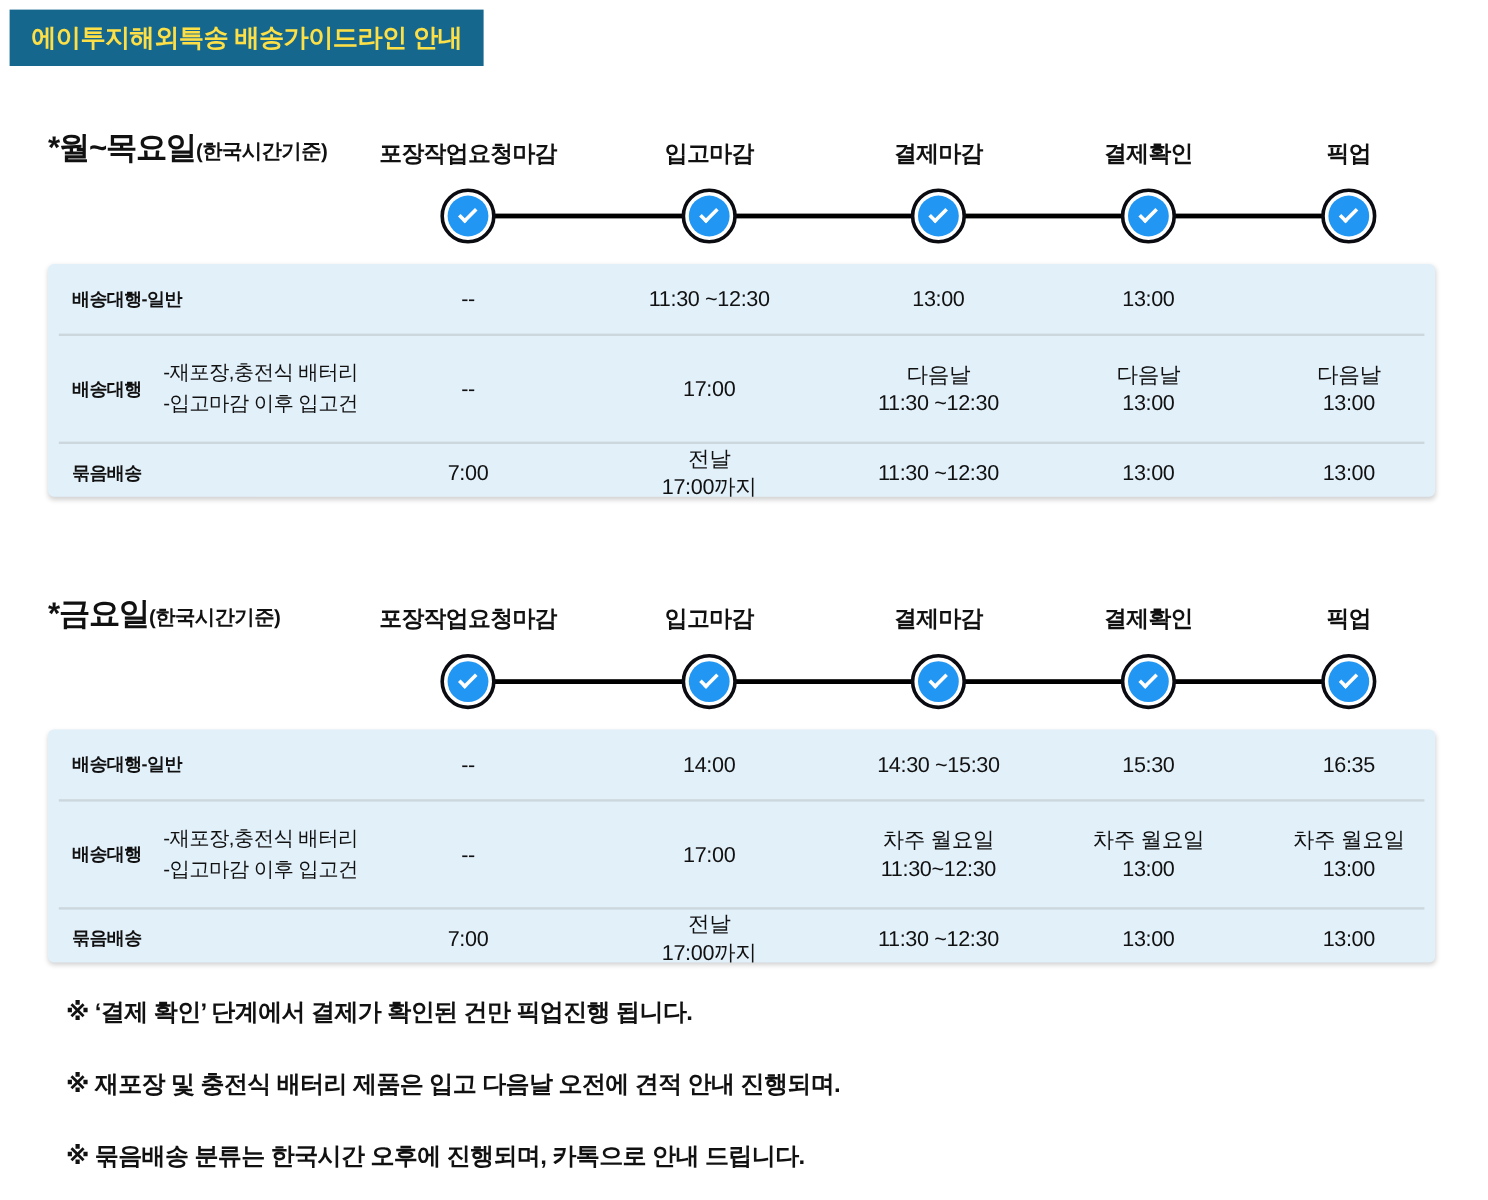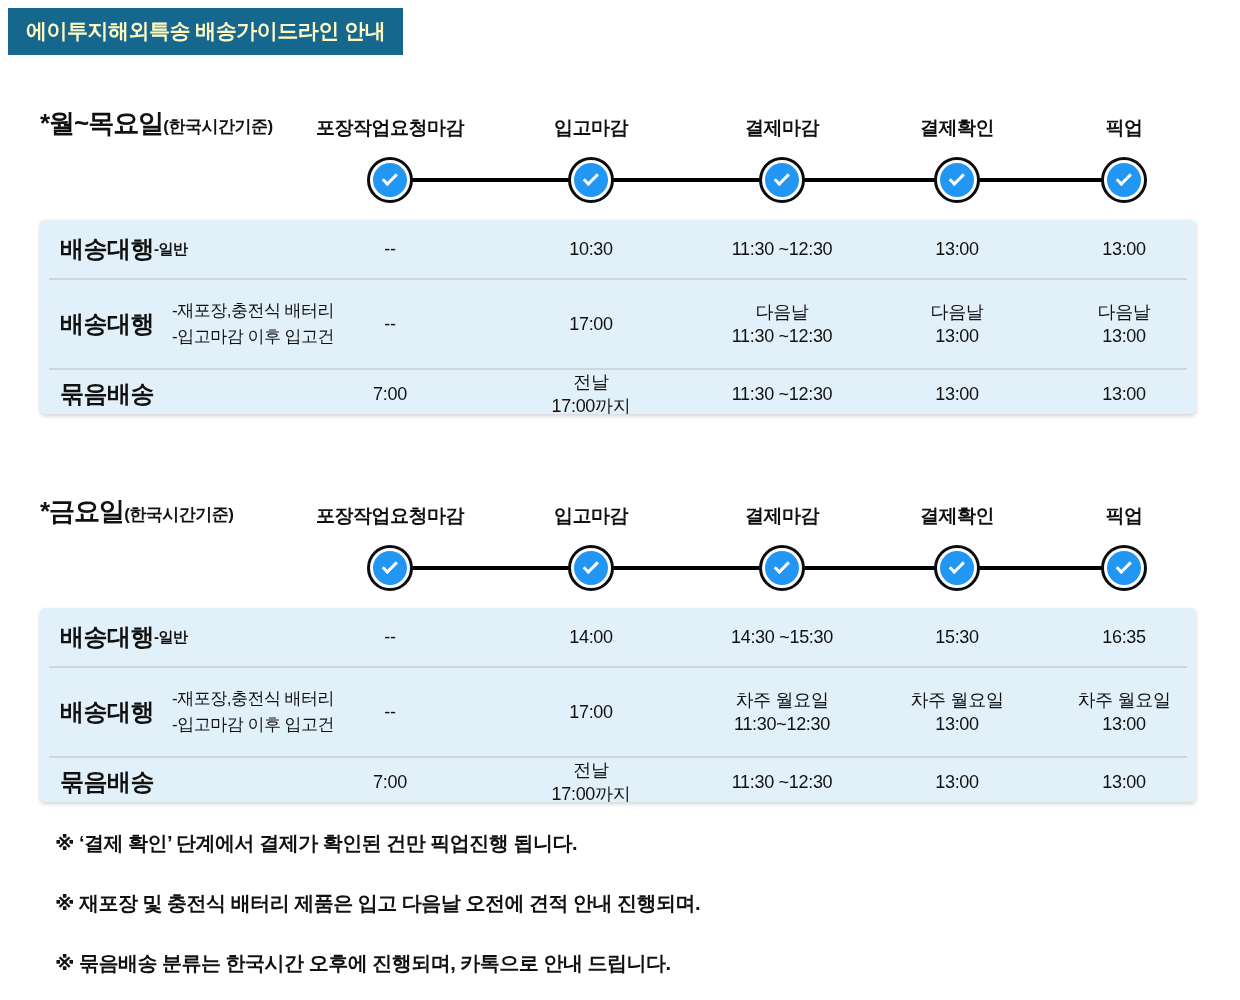--- a/index.html
+++ b/index.html
@@ -17,21 +17,21 @@
     font-family: "Liberation Sans", "DejaVu Sans", sans-serif;
     color: var(--text-color);
     overflow: hidden;
   }
   
   .badge {
     display: inline-block;
     margin: 8px 0 0 8px;
     padding: 9px 18px 10px 18px;
     background: var(--badge-bg);
-    color: #fef9c3;
+    color: #fde047;
     font-size: 21px;
     font-weight: 700;
     letter-spacing: -0.5px;
   }
   
   .section { width: 1156px; margin-left: 40px; }
   .section.first { margin-top: 51px; }
   .section.second { margin-top: 80px; }
   .grid6 {
     display: grid;
@@ -89,21 +89,21 @@
     border-radius: 5px;
     box-shadow: 0 2px 4px rgba(0,0,0,0.18);
     overflow: hidden;
   }
   .t-row { align-items: center; }
   .t-row.h-sm { height: 58px; }
   .t-row.h-lg { height: 88px; }
   .t-row.h-md { height: 44px; }
   .sep { height: 2px; background: var(--sep-color); margin: 0 9px; }
   .label-cell { padding-left: 20px; display: flex; align-items: center; white-space: nowrap; }
-  .row-label { font-size: 24px; font-weight: 700; letter-spacing: -0.5px; font-family: Liberation Mono, monospace; }
+  .row-label { font-size: 15px; font-weight: 700; letter-spacing: -0.5px; font-family: Liberation Mono, monospace; }
   .row-suffix { font-size: 15px; font-weight: 700; letter-spacing: -0.5px; }
   .row-notes {
     margin-left: 18px;
     display: flex; flex-direction: column;
     font-size: 17px; font-weight: 500;
     line-height: 1.55; letter-spacing: -0.5px;
   }
   .cell {
     text-align: center;
     font-size: 18px;
@@ -189,23 +189,20 @@
           <span class="row-suffix">-일반</span>
         <span class="row-notes">
             <span></span>
             <span></span>
           </span>
       </div>
       <div class="cell">
           <span>--</span>
         </div>
       <div class="cell">
-          <span>10:30</span>
-        </div>
-      <div class="cell">
           <span>11:30 ~12:30</span>
         </div>
       <div class="cell">
           <span>13:00</span>
         </div>
       <div class="cell">
           <span>13:00</span>
         </div>
     </div>
     <div class="sep"></div>

